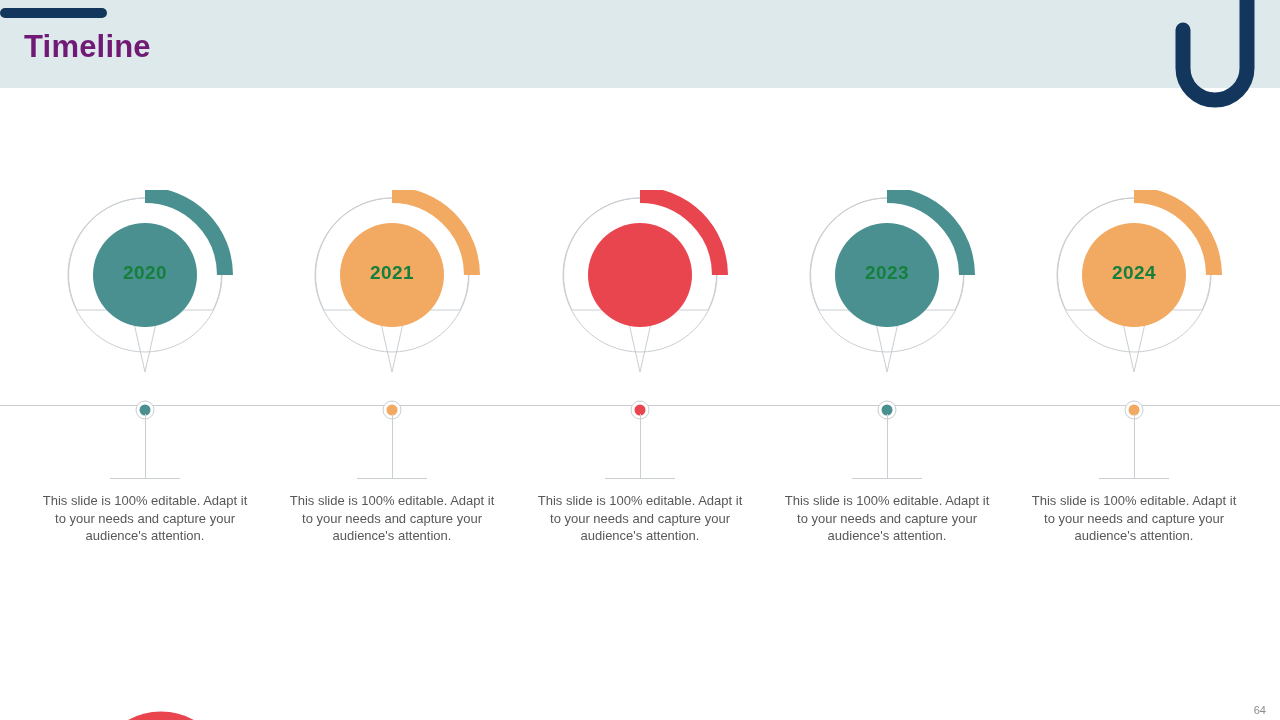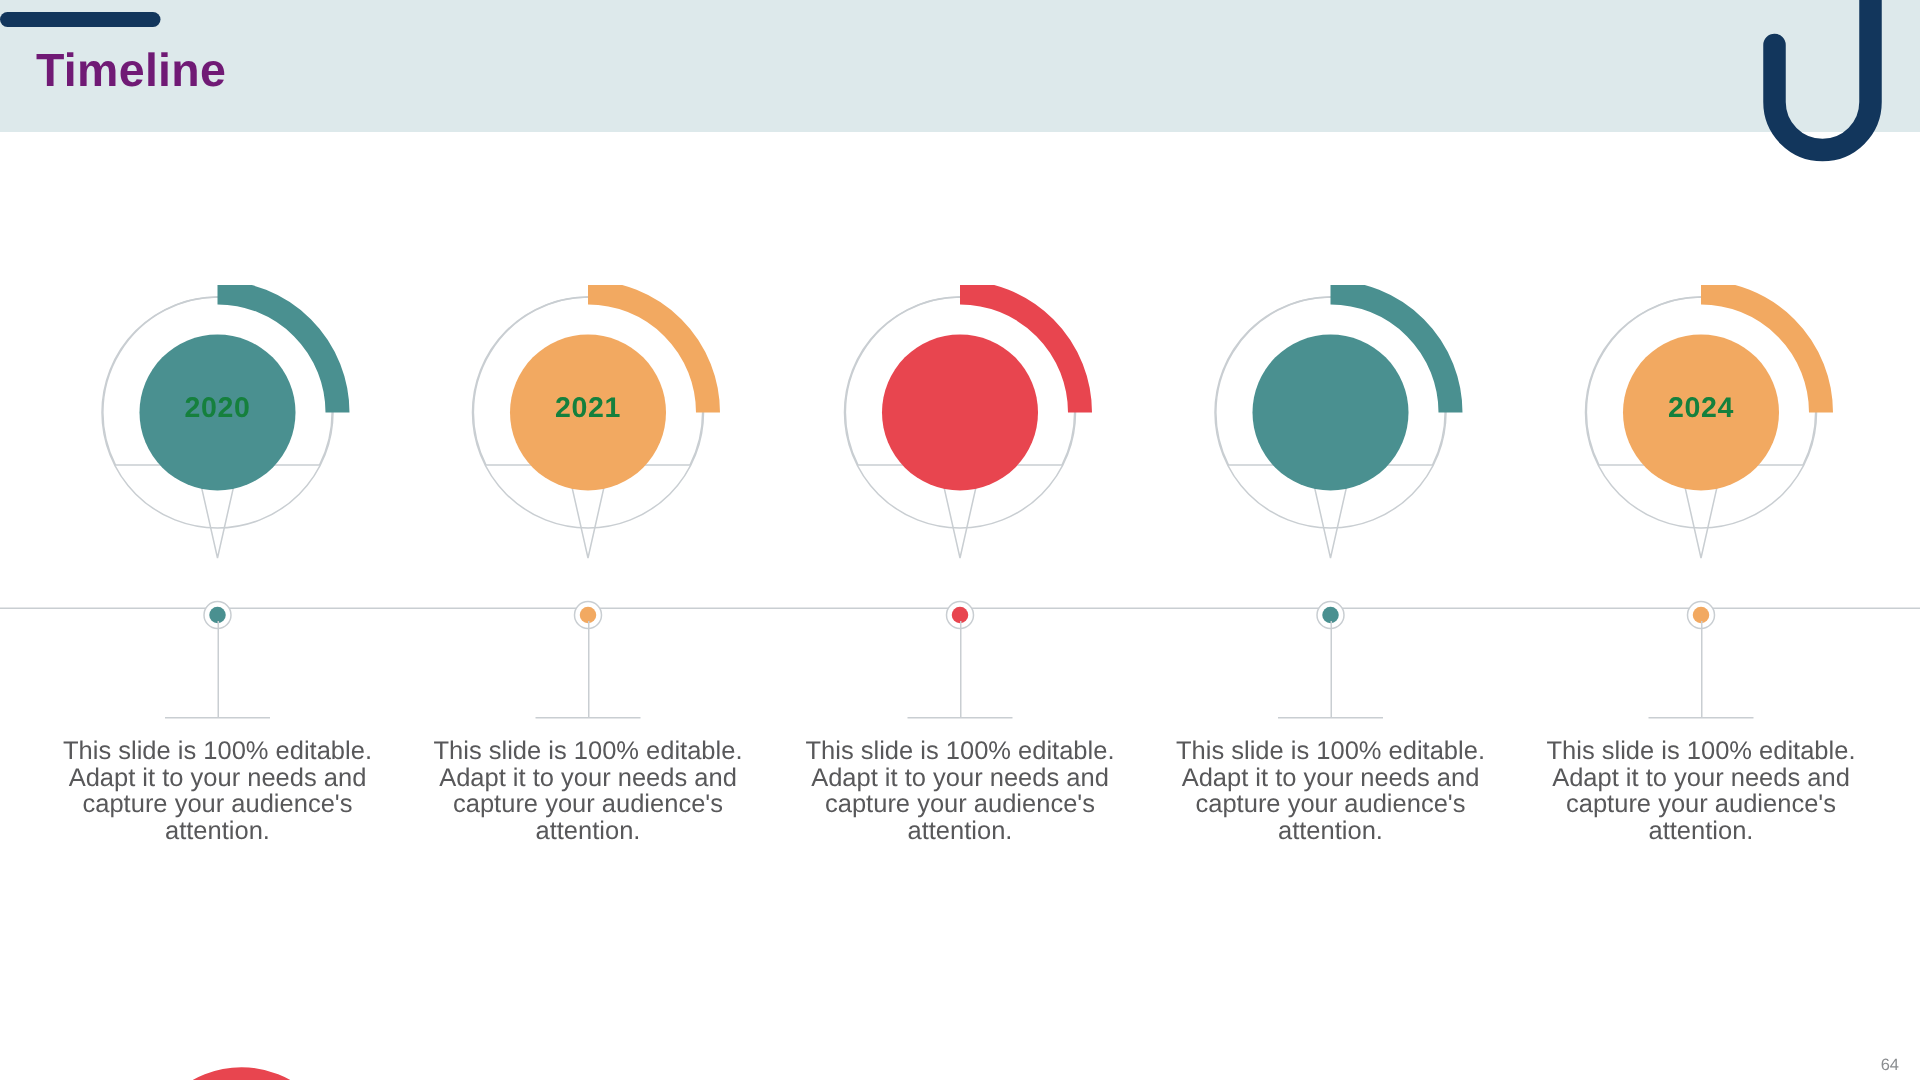--- a/index.html
+++ b/index.html
@@ -129,21 +129,21 @@
     width: 70px;
     height: 1px;
     background: #c9ced2;
   }
   .node-text {
     position: absolute;
     left: -5px;
     top: 492px;
     width: 210px;
     text-align: center;
-    font-size: 17px;
+    font-size: 13px;
     line-height: 17.6px;
     color: #58585a;
   }
 
   
   .page-number {
     position: absolute;
     right: 14px;
     bottom: 4px;
     font-size: 11px;
@@ -220,20 +220,21 @@
     <div class="node-text">This slide is 100% editable. Adapt it to your needs and capture your audience's attention.</div>
   </div>
 
   <div class="node" style="left:787px">
     <svg class="node-badge" viewBox="0 0 180 190">
       <path d="M 90 8 A 77 77 0 0 1 158 120 L 104 120 L 90 182 L 76 120 L 22 120 A 77 77 0 0 1 90 8 Z" fill="#ffffff" stroke="#c9ced2" stroke-width="1"></path>
       <circle cx="90" cy="85" r="77" fill="none" stroke="#c9ced2" stroke-width="1"></circle>
       <path d="M 90 5 A 80 80 0 0 1 170 85" fill="none" stroke="#4a9090" stroke-width="16"></path>
       <circle cx="90" cy="85" r="52" fill="#4a9090"></circle>
     </svg>
+    <div class="node-year">2023</div>
     <svg class="node-dot" viewBox="0 0 28 28">
       <circle cx="14" cy="14" r="9" fill="#ffffff" stroke="#c9ced2" stroke-width="1"></circle>
       <circle cx="14" cy="14" r="5.5" fill="#4a9090"></circle>
     </svg>
     <div class="node-stem"></div>
     <div class="node-tick"></div>
     <div class="node-text">This slide is 100% editable. Adapt it to your needs and capture your audience's attention.</div>
   </div>
 
   <div class="node" style="left:1034px">

